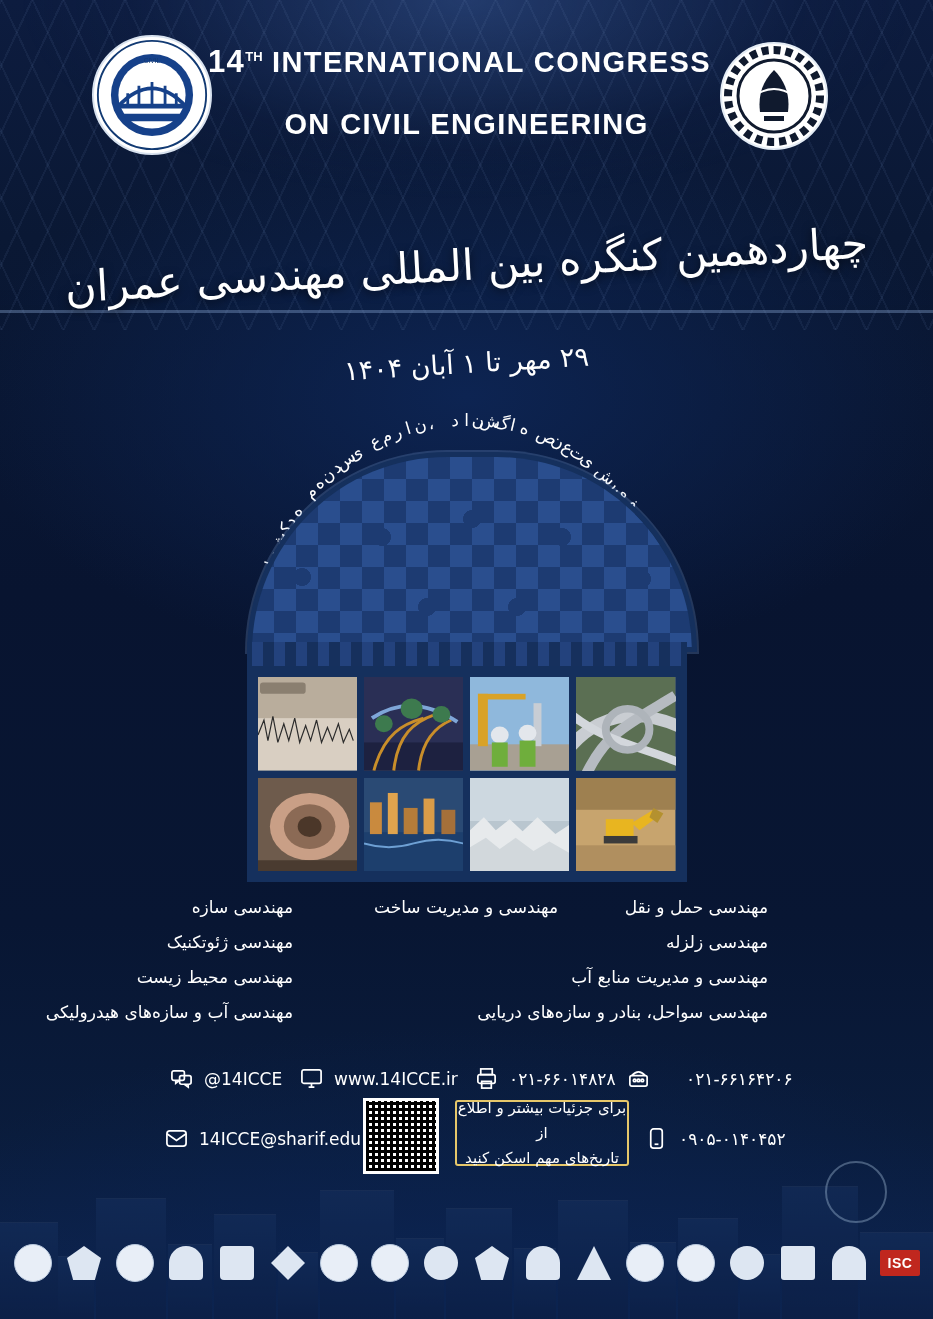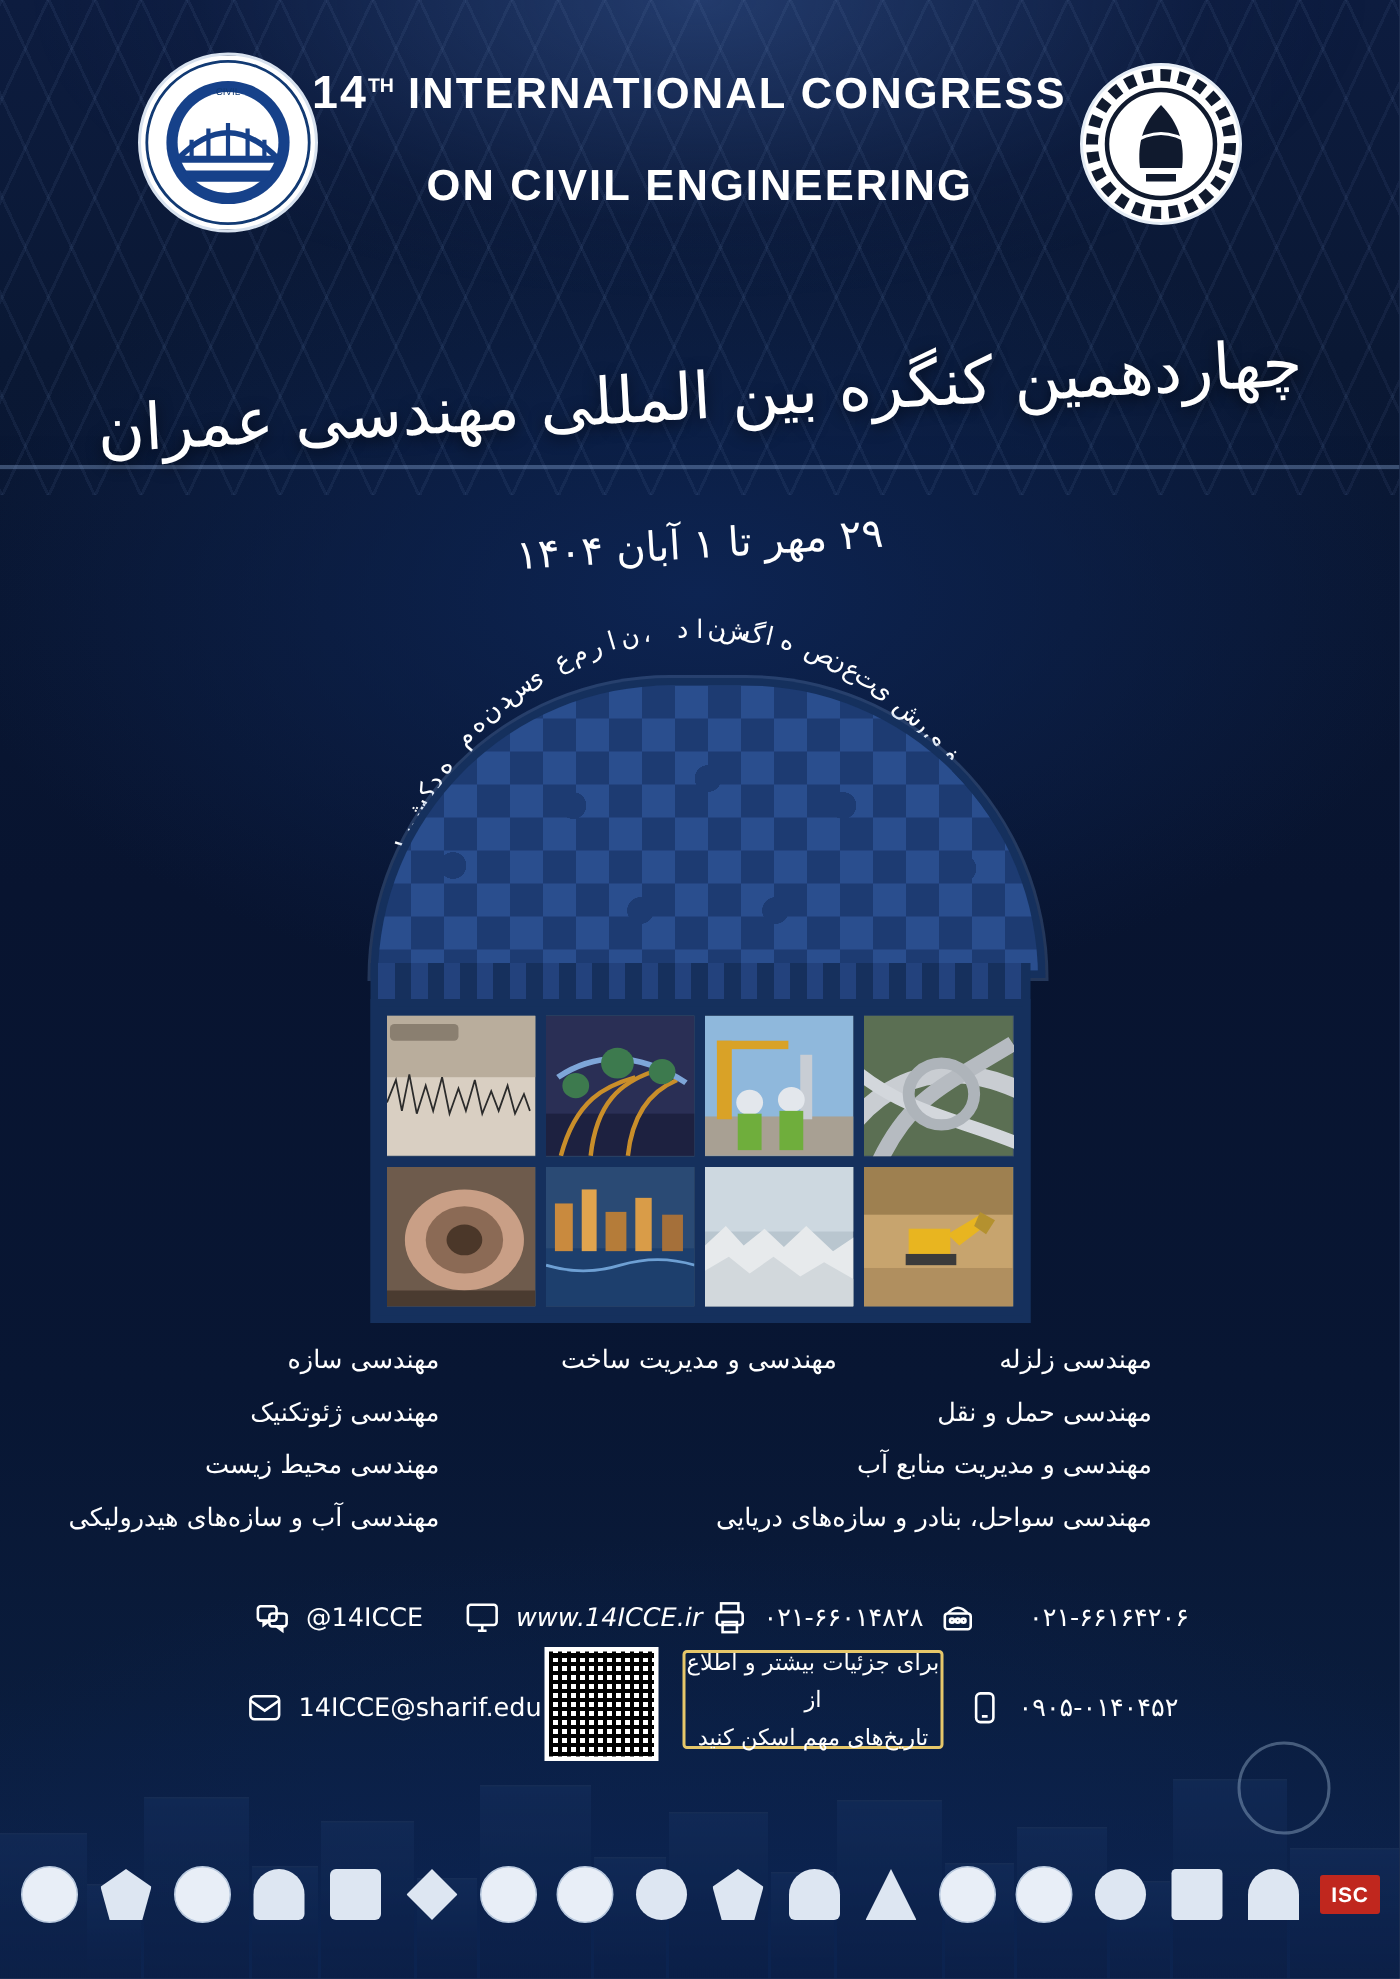--- a/index.html
+++ b/index.html
@@ -354,42 +354,42 @@
     <div class="tcol c3">
       <div>مهندسی سازه</div>
       <div>مهندسی ژئوتکنیک</div>
       <div>مهندسی محیط زیست</div>
       <div>مهندسی آب و سازه‌های هیدرولیکی</div>
     </div>
     <div class="tcol c2">
       <div>مهندسی و مدیریت ساخت</div>
     </div>
     <div class="tcol c1">
+      <div>مهندسی حمل و نقل</div>
       <div>مهندسی زلزله</div>
-      <div>مهندسی حمل و نقل</div>
       <div>مهندسی و مدیریت منابع آب</div>
       <div>مهندسی سواحل، بنادر و سازه‌های دریایی</div>
     </div>
   </div>
 
   <div class="contact">
 
     <div class="crow" style="left:168px;top:18px;">
       <span class="ic">
         <svg viewBox="0 0 24 24" fill="none" stroke="#ffffff" stroke-width="1.8">
           <rect x="2" y="4" width="13" height="10" rx="2"></rect>
             <path d="M6 14 v3 l4-3"></path>
           <rect x="10" y="9" width="12" height="9" rx="2"></rect>
             <path d="M19 18 v3 l-4-3"></path>
         </svg>
       </span>
       <span>@14ICCE</span>
     </div>
 
-    <div class="crow" style="left:308px;top:18px;font-style:italic;">
+    <div class="crow" style="left:298px;top:18px;">
       <span class="ic">
         <svg viewBox="0 0 24 24" fill="none" stroke="#ffffff" stroke-width="1.8">
           <rect x="2" y="3" width="20" height="14" rx="2"></rect>
             <path d="M9 21h6M12 17v4"></path>
         </svg>
       </span>
       <span>www.14ICCE.ir</span>
     </div>
 
     <div class="crow" style="left:473px;top:18px;">

